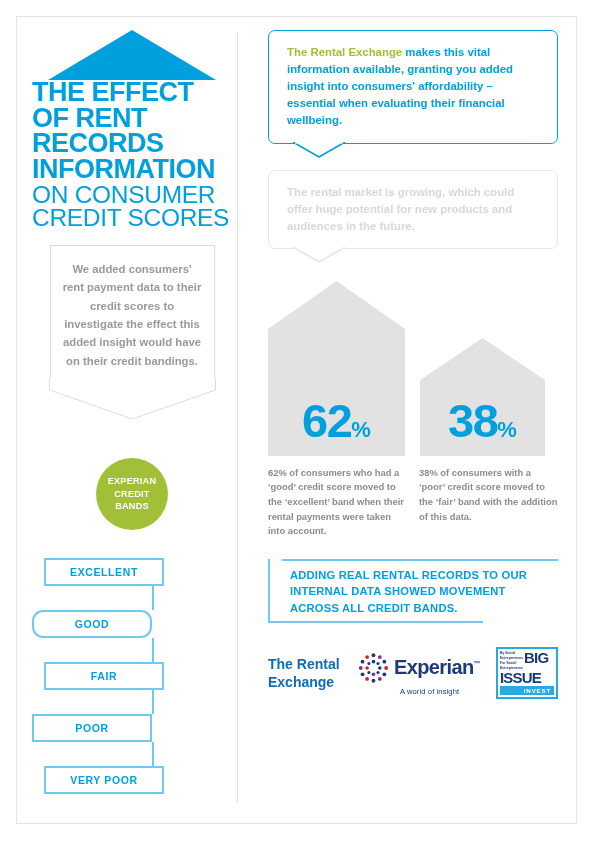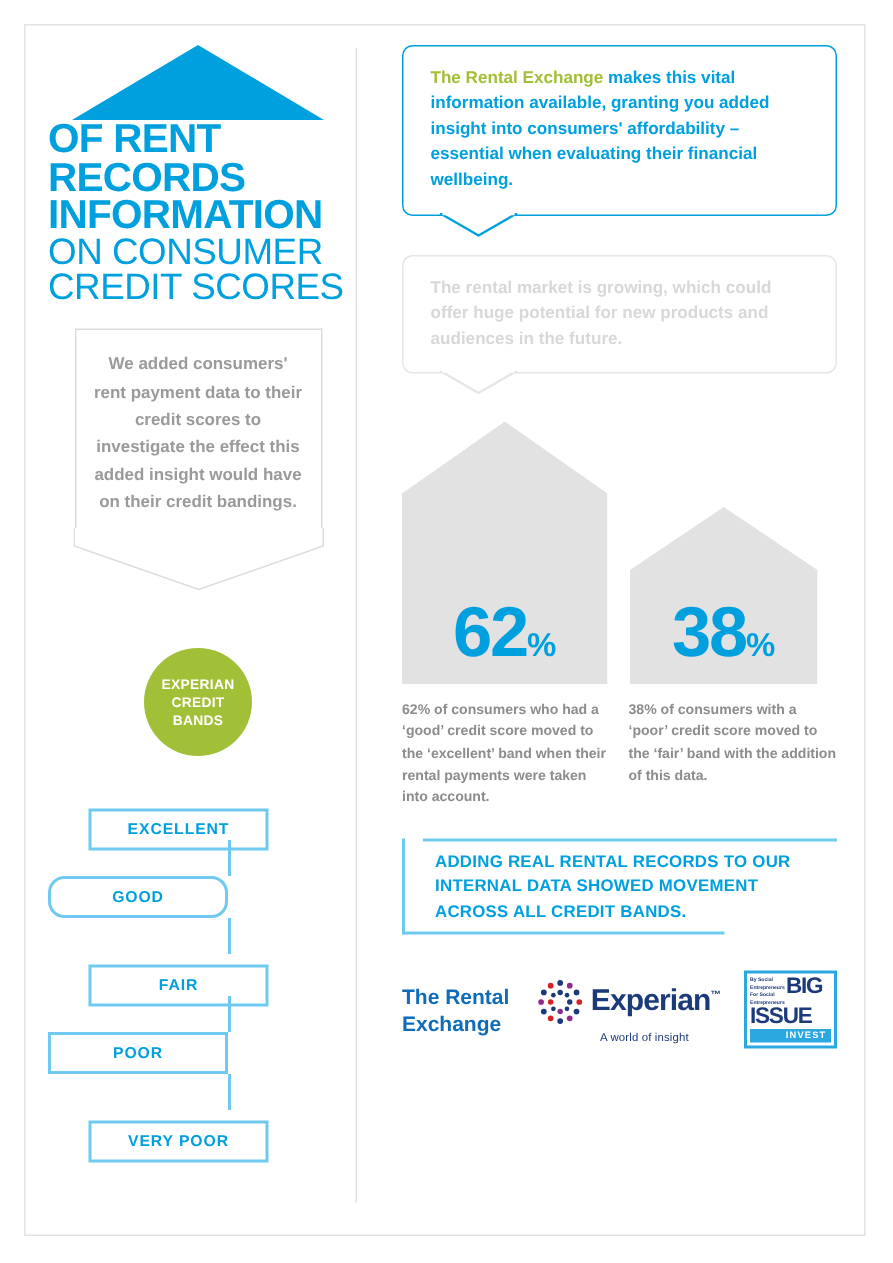--- a/index.html
+++ b/index.html
@@ -59,21 +59,21 @@
   }
 
   .bands{position:relative;margin-top:28px;height:220px;}
   .band{
     position:absolute;height:28px;width:120px;
     border:2px solid #6FC9F0;
     box-sizing:border-box;
     display:flex;align-items:center;justify-content:center;
     color:#00A0DF;font-size:10.5px;font-weight:bold;letter-spacing:0.6px;
   }
-  .band.right{left:27px;margin-top:7px;}
+  .band.right{left:12px;}
   .band.left{left:0px;}
   .band.b0{top:0px;}
   .band.b1{top:52px;border-radius:11px;}
   .band.b2{top:104px;}
   .band.b3{top:156px;}
   .band.b4{top:208px;}
 
   
   .right-col{position:absolute;left:268px;top:30px;width:290px;}
 
@@ -160,20 +160,21 @@
 <body>
 
 <div class="page-frame"></div>
 <div class="divider"></div>
 
 <div class="left-col">
 
   <div class="roof"></div>
 
   <div class="title-block">
+    <span class="tl bold">THE EFFECT</span>
     <span class="tl bold">OF RENT</span>
     <span class="tl bold">RECORDS</span>
     <span class="tl bold">INFORMATION</span>
     <span class="tl reg">ON CONSUMER</span>
     <span class="tl reg">CREDIT SCORES</span>
   </div>
 
   <div class="intro-box">
     <span>We added consumers' rent payment data to their credit scores to investigate the effect this added insight would have on their credit bandings.</span>
   </div>

